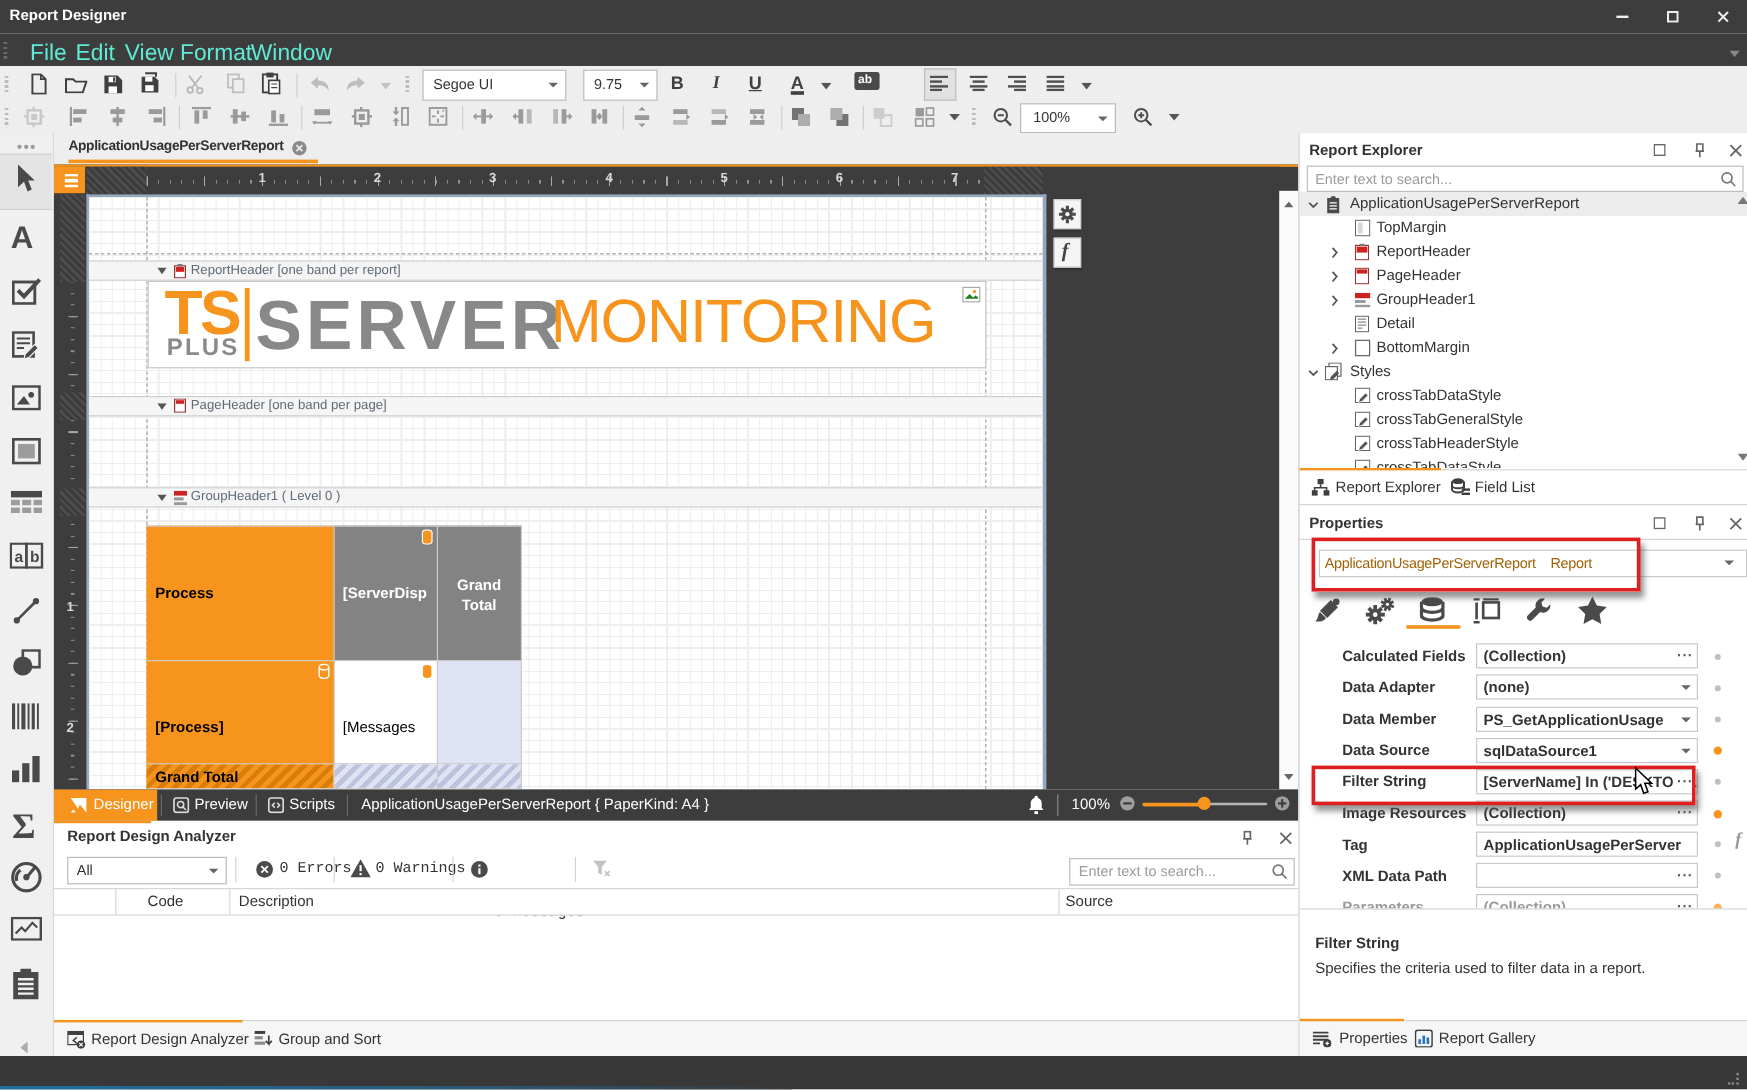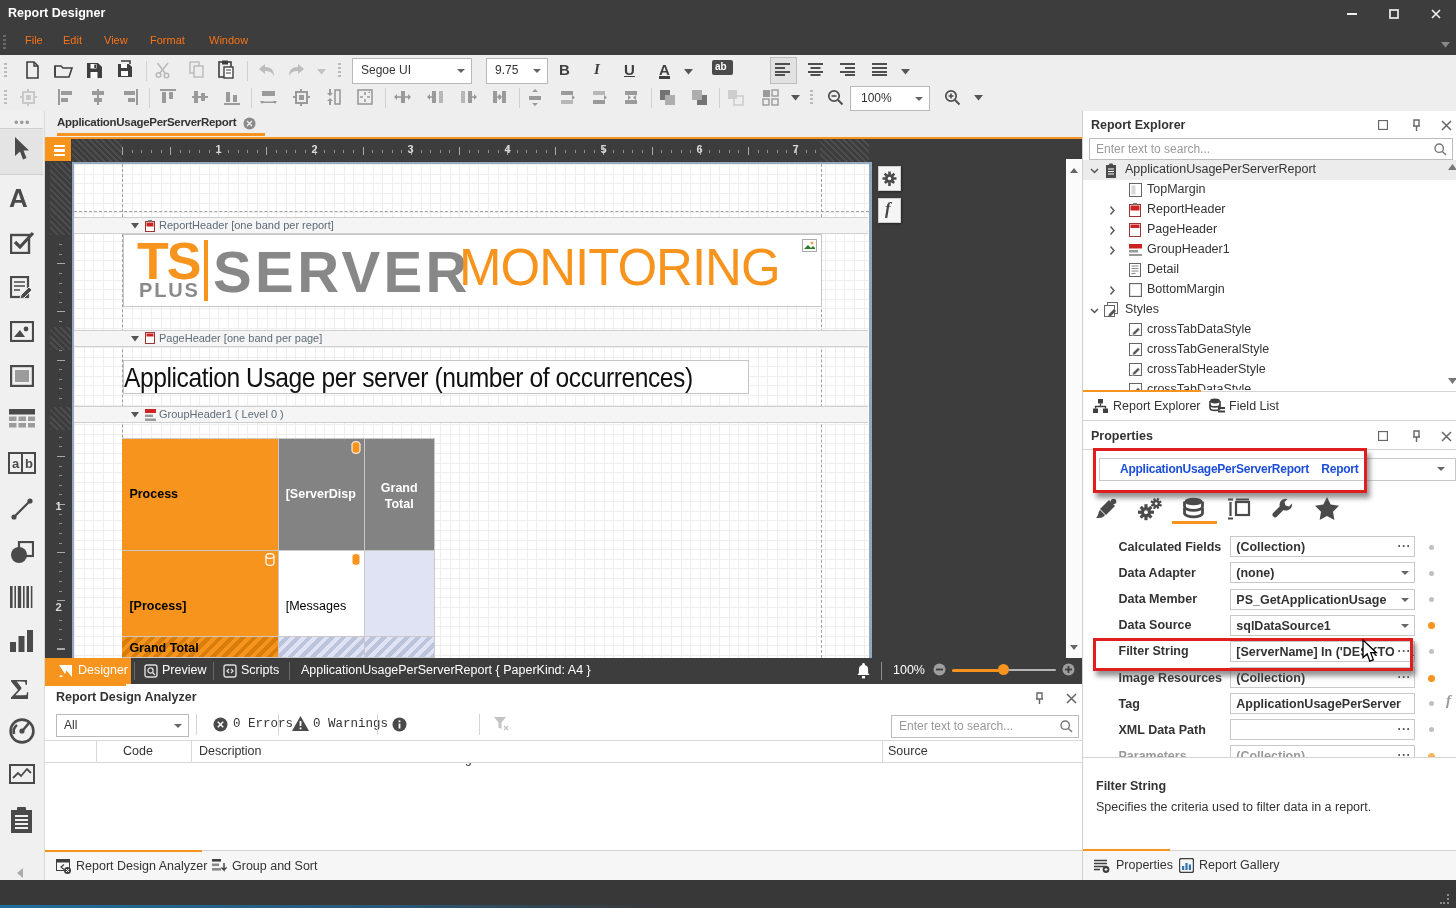--- a/index.html
+++ b/index.html
@@ -3,21 +3,21 @@
 <meta charset="utf-8">
 <style>
 html,body{margin:0;padding:0;}
 body{width:1456px;height:908px;overflow:hidden;font-family:"Liberation Sans",sans-serif;background:#fff;position:relative;}
 .abs{position:absolute;}
 #app{position:absolute;left:0;top:0;width:1456px;height:908px;background:#fff;}
 
 #titlebar{left:0;top:0;width:1456px;height:28px;background:#3d3d3d;}
 #titlebar .title{left:8px;top:6px;color:#fff;font-size:12.5px;font-weight:bold;}
 #menubar{left:0;top:28px;width:1456px;height:27px;background:#3d3d3d;}
-.menuitem{top:6px;color:#f97316;font-size:11px;}
+.menuitem{top:6px;color:#5eead4;font-size:19px;}
 
 #toolbar{left:0;top:55px;width:1456px;height:56px;background:#eee;border-bottom:1px solid #d9d9d9;}
 .tbsep{width:1px;background:#d0d0d0;}
 .combo{background:#fff;border:1px solid #b9b9b9;font-size:12px;color:#333;}
 .combo .arr{position:absolute;right:6px;top:50%;margin-top:-2px;width:0;height:0;border-left:4px solid transparent;border-right:4px solid transparent;border-top:4px solid #666;}
 
 #toolbox{left:0;top:111px;width:44px;height:769px;background:#f0f0f0;border-right:1px solid #d9d9d9;}
 #designwrap{left:45px;top:111px;width:1037px;height:769px;background:#fff;}
 #tabbar{left:0;top:0;width:1037px;height:26px;background:#eee;}
 #viewport{left:0;top:26px;width:1037px;height:521px;background:#3d3d3d;overflow:hidden;}
@@ -659,23 +659,20 @@
           <svg class="abs" style="left:57px;top:5px;" width="8" height="6">
               <path d="M0 0h8L4 5.5z" fill="#555"></path>
             </svg>
           <svg class="abs" style="left:71px;top:1.5px;" width="10" height="12">
               <rect x="0.5" y="0.5" width="9" height="11" fill="#fff" stroke="#9a3333"></rect>
               <rect x="1.5" y="1.5" width="7" height="3" fill="#cc2222"></rect>
             </svg>
           <span class="abs" style="left:85px;top:1px;font-size:11px;color:#5f6b77;">PageHeader [one band per page]</span>
         </div>
 
-        <div class="abs" style="left:48.6px;top:196px;width:624px;height:32.8px;border:1px solid #c6c6c6;background:#fff;">
-          <span class="abs" style="left:0px;top:1px;font-size:28px;color:#111;letter-spacing:-0.5px;white-space:nowrap;transform:scaleX(0.88);transform-origin:0 0;">Application Usage per server (number of occurrences)</span>
-        </div>
 
         <div class="abs bandbar" style="left:0;top:242.5px;width:794px;height:15px;">
           <svg class="abs" style="left:57px;top:5px;" width="8" height="6">
               <path d="M0 0h8L4 5.5z" fill="#555"></path>
             </svg>
           <svg class="abs" style="left:71px;top:1.5px;" width="11" height="12">
               <rect x="0" y="0" width="11" height="4" fill="#cc2222"></rect>
               <rect x="0" y="5.5" width="8" height="2.5" fill="#999"></rect>
               <rect x="0" y="9.5" width="11" height="2.5" fill="#999"></rect>
             </svg>
@@ -1019,21 +1016,21 @@
         <rect x="0.5" y="0.5" width="9" height="9" fill="none" stroke="#666" stroke-width="1.3"></rect>
       </svg>
     <svg class="abs" style="left:328px;top:319px;" width="11" height="13">
         <path d="M3 1h5v6H3zM2 7h7M5.5 7v5" stroke="#666" stroke-width="1.4" fill="none"></path>
       </svg>
     <svg class="abs" style="left:358px;top:320px;" width="11" height="11">
         <path d="M1 1l9 9M10 1l-9 9" stroke="#666" stroke-width="1.5"></path>
       </svg>
     <div class="abs" style="left:0;top:338px;width:374px;height:1px;background:#d4d4d4;"></div>
     <div class="abs" style="left:16px;top:347px;width:355px;height:21px;background:#fff;border:1px solid #c9c9c9;">
-      <span style="position:absolute;left:20px;top:3px;font-size:12px;font-weight:bold;color:#1d4ed8;letter-spacing:-0.25px;">ApplicationUsagePerServerReport&nbsp;&nbsp;&nbsp;&nbsp;Report</span>
+      <span style="position:absolute;left:4px;top:3px;font-size:12px;font-weight:normal;color:#a16207;letter-spacing:-0.25px;">ApplicationUsagePerServerReport&nbsp;&nbsp;&nbsp;&nbsp;Report</span>
       <span style="position:absolute;right:10px;top:8px;width:0;height:0;border-left:4px solid transparent;border-right:4px solid transparent;border-top:4px solid #666;"></span>
     </div>
     <div class="abs redbox" style="left:10px;top:337px;width:268px;height:39px;"></div>
 
     <svg class="abs" style="left:12px;top:387px;" width="23" height="22">
         <path d="M14 2l6 6-9 9-6-6z" fill="#4a4a4a"></path>
         <path d="M5 12c-2 2-1 5-4 8 4 0 7 0 9-3z" fill="#4a4a4a"></path>
         <circle cx="18.5" cy="3.5" r="2.8" fill="#4a4a4a"></circle>
       </svg>
     <svg class="abs" style="left:55px;top:387px;" width="25" height="23" viewBox="0 0 25 23">

